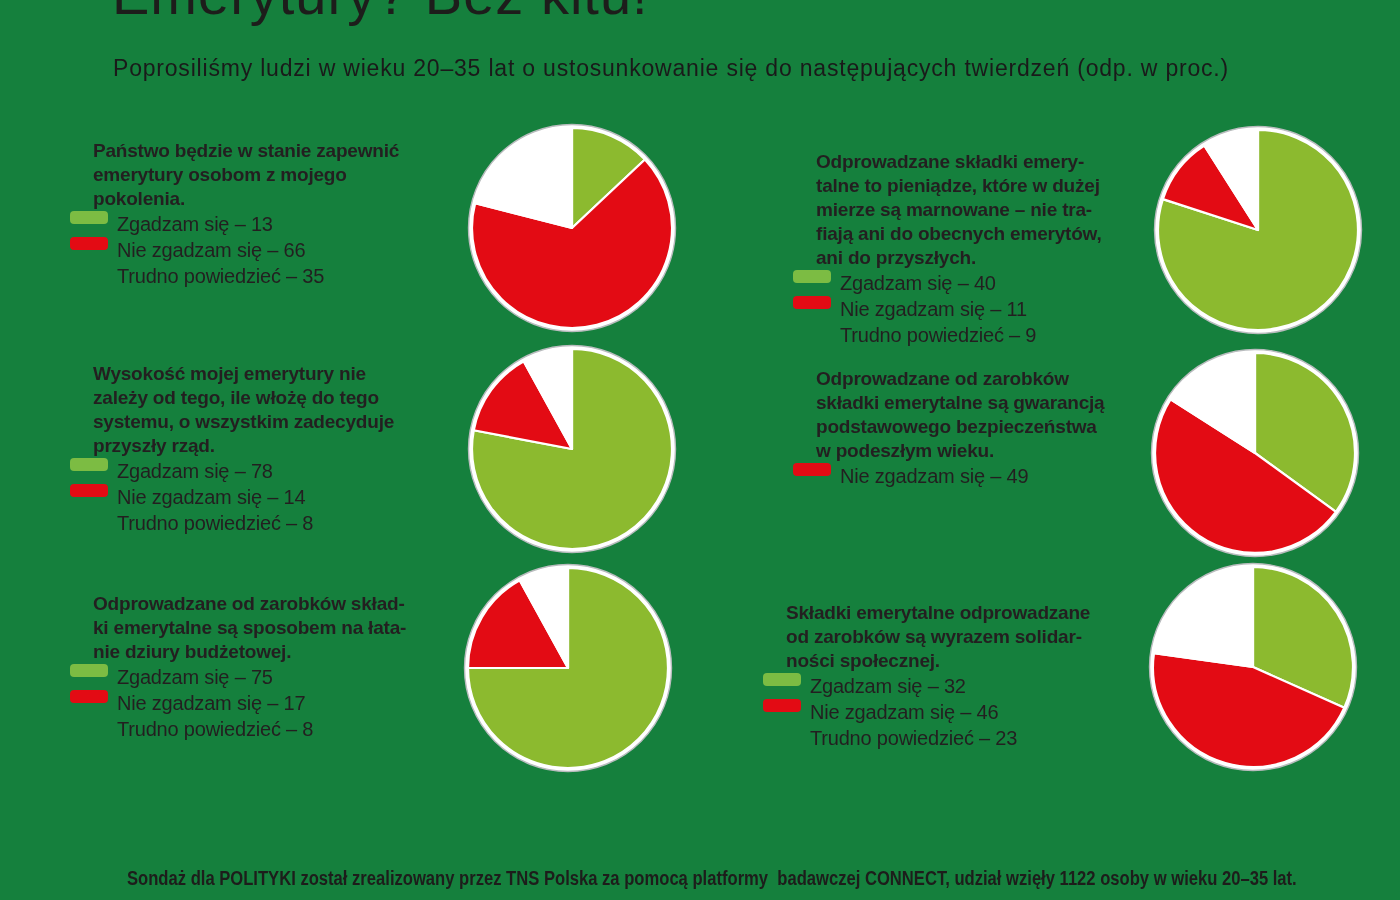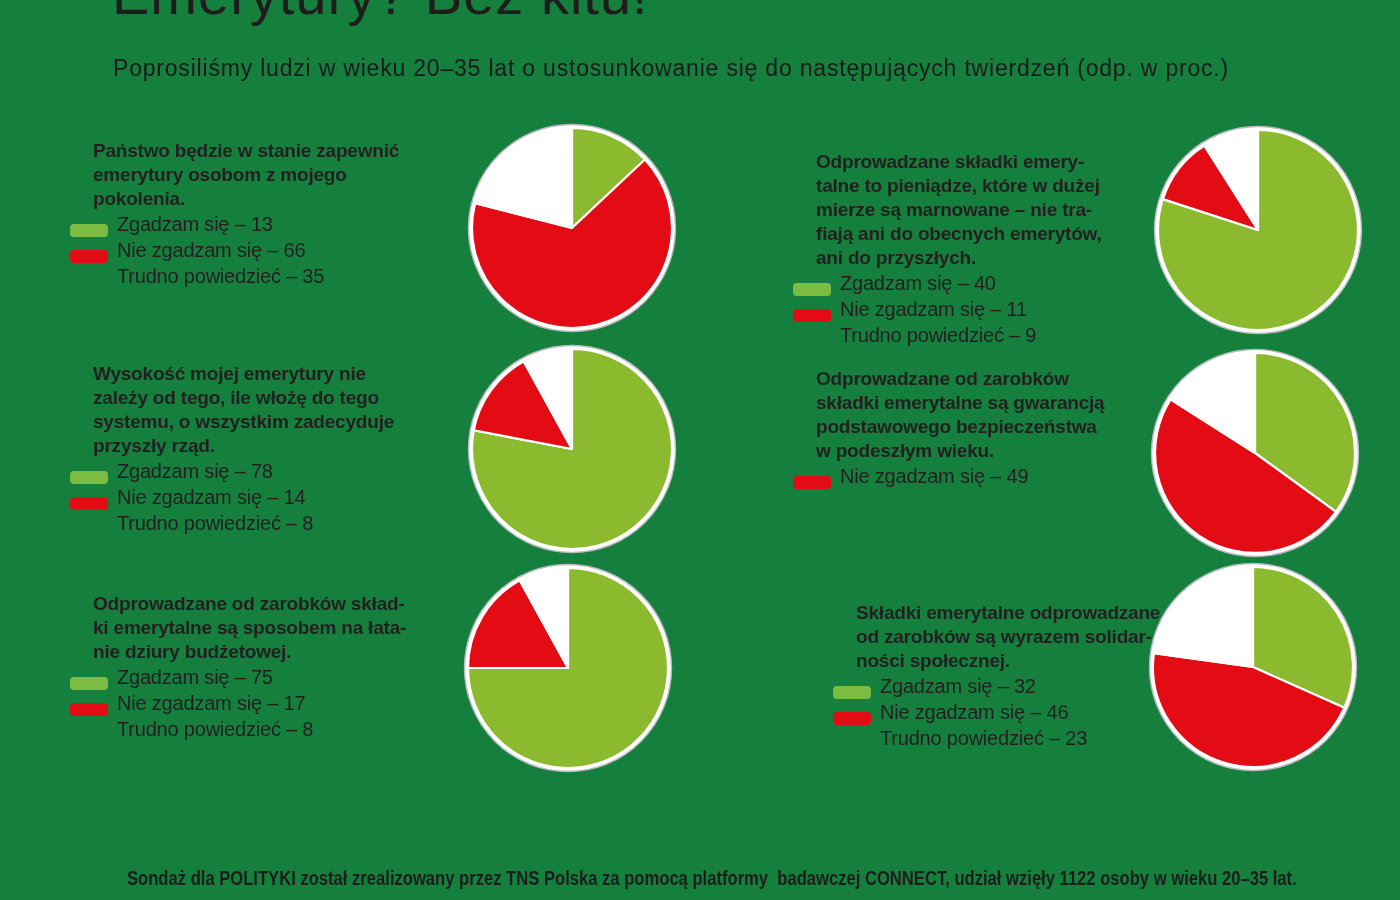--- a/index.html
+++ b/index.html
@@ -36,21 +36,21 @@
   .statement {
     font-size: 19px;
     line-height: 24px;
     font-weight: 700;
     letter-spacing: -0.2px;
     white-space: pre-line;
     margin-left: 23px;
   }
   .legend-row {
     display: flex;
-    align-items: flex-end;
+    align-items: flex-start;
     height: 26px;
   }
   .swatch {
     flex: 0 0 auto;
     width: 38px;
     height: 13px;
     border-radius: 4px;
     margin-right: 9px;
     background: transparent;
   }
@@ -200,21 +200,21 @@
   </div>
   <div class="pie" style="left:1147px;top:345px">
       <svg width="216" height="216" viewBox="0 0 216 216">
         <circle cx="108" cy="108" r="103.5" fill="#ffffff" stroke="#B9BCBE" stroke-width="1.4"></circle>
         <path d="M 108 108 L 108.00 8.00 A 100 100 0 0 1 188.90 166.78 Z" fill="#8CBA2F" stroke="#ffffff" stroke-width="2.2" stroke-linejoin="round"></path>
         <path d="M 108 108 L 188.90 166.78 A 100 100 0 0 1 23.57 54.42 Z" fill="#E30B14" stroke="#ffffff" stroke-width="2.2" stroke-linejoin="round"></path>
         <path d="M 108 108 L 23.57 54.42 A 100 100 0 0 1 108.00 8.00 Z" fill="#FFFFFF" stroke="#ffffff" stroke-width="2.2" stroke-linejoin="round"></path>
       </svg>
     </div>
 
-  <div class="block" style="left:833px;top:601px">
+  <div class="block" style="left:763px;top:601px">
     <div class="statement">Składki emerytalne odprowadzane
 od zarobków są wyrazem solidar-
 ności społecznej.</div>
     <div class="legend-row">
       <span class="swatch green" style="background: rgb(124, 188, 67);"></span>
       <span class="legend-label">Zgadzam się – 32</span>
     </div>
     <div class="legend-row">
       <span class="swatch red" style="background: rgb(227, 11, 20);"></span>
       <span class="legend-label">Nie zgadzam się – 46</span>

